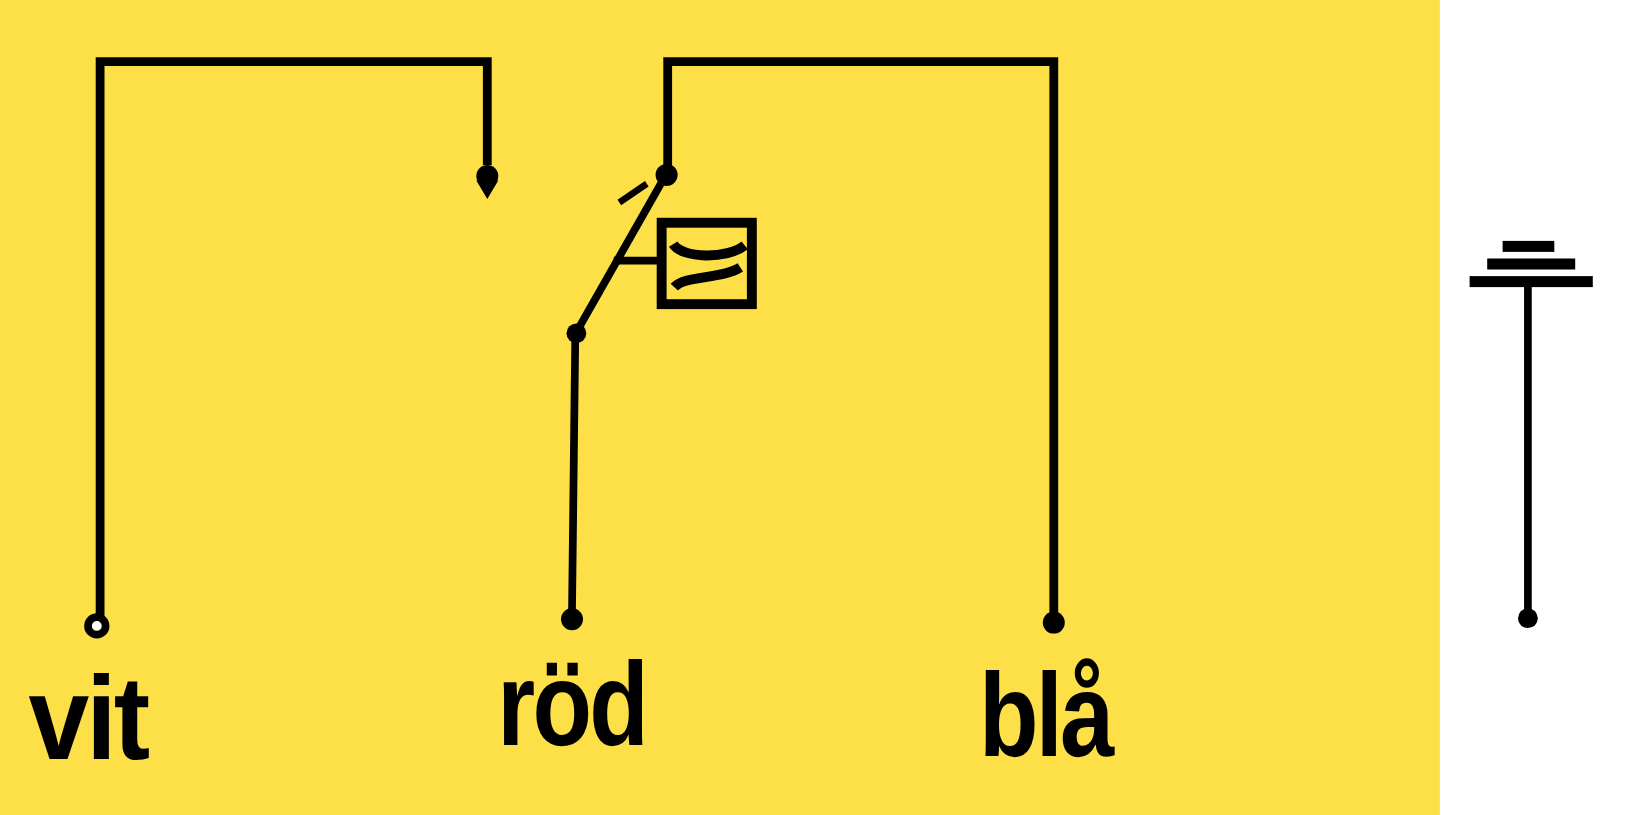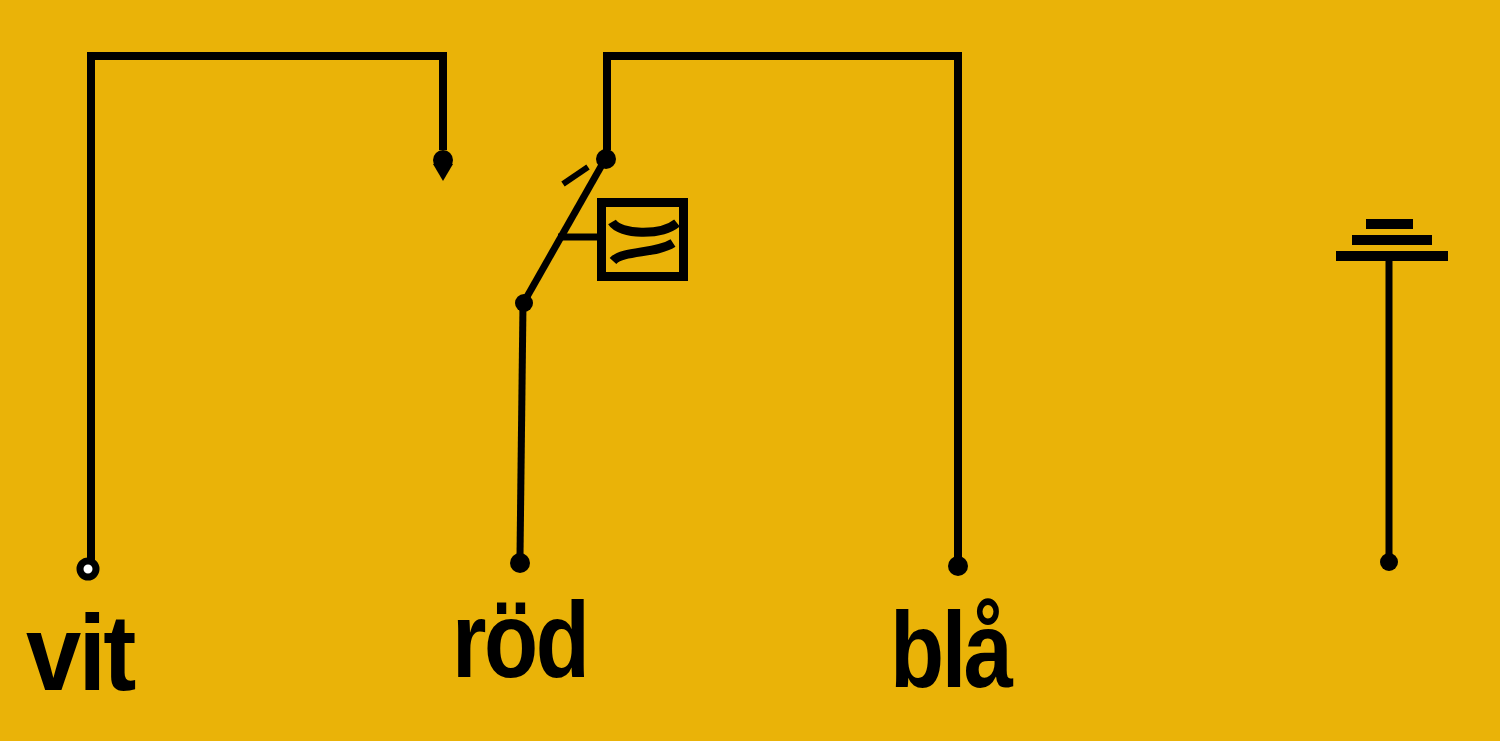--- a/index.html
+++ b/index.html
@@ -5,23 +5,23 @@
   html, body {
     margin: 0;
     padding: 0;
     width: 1500px;
     height: 741px;
     background: #ffffff;
     overflow: hidden;
   }
   .canvas {
     position: relative;
-    width: 1500px;
+    width: 1309px;
     height: 741px;
-    background: #eab308;
+    background: #fde047;
   }
   svg.schematic {
     position: absolute;
     left: 0;
     top: 0;
     width: 1500px;
     height: 741px;
   }
   .wire {
     fill: none;

